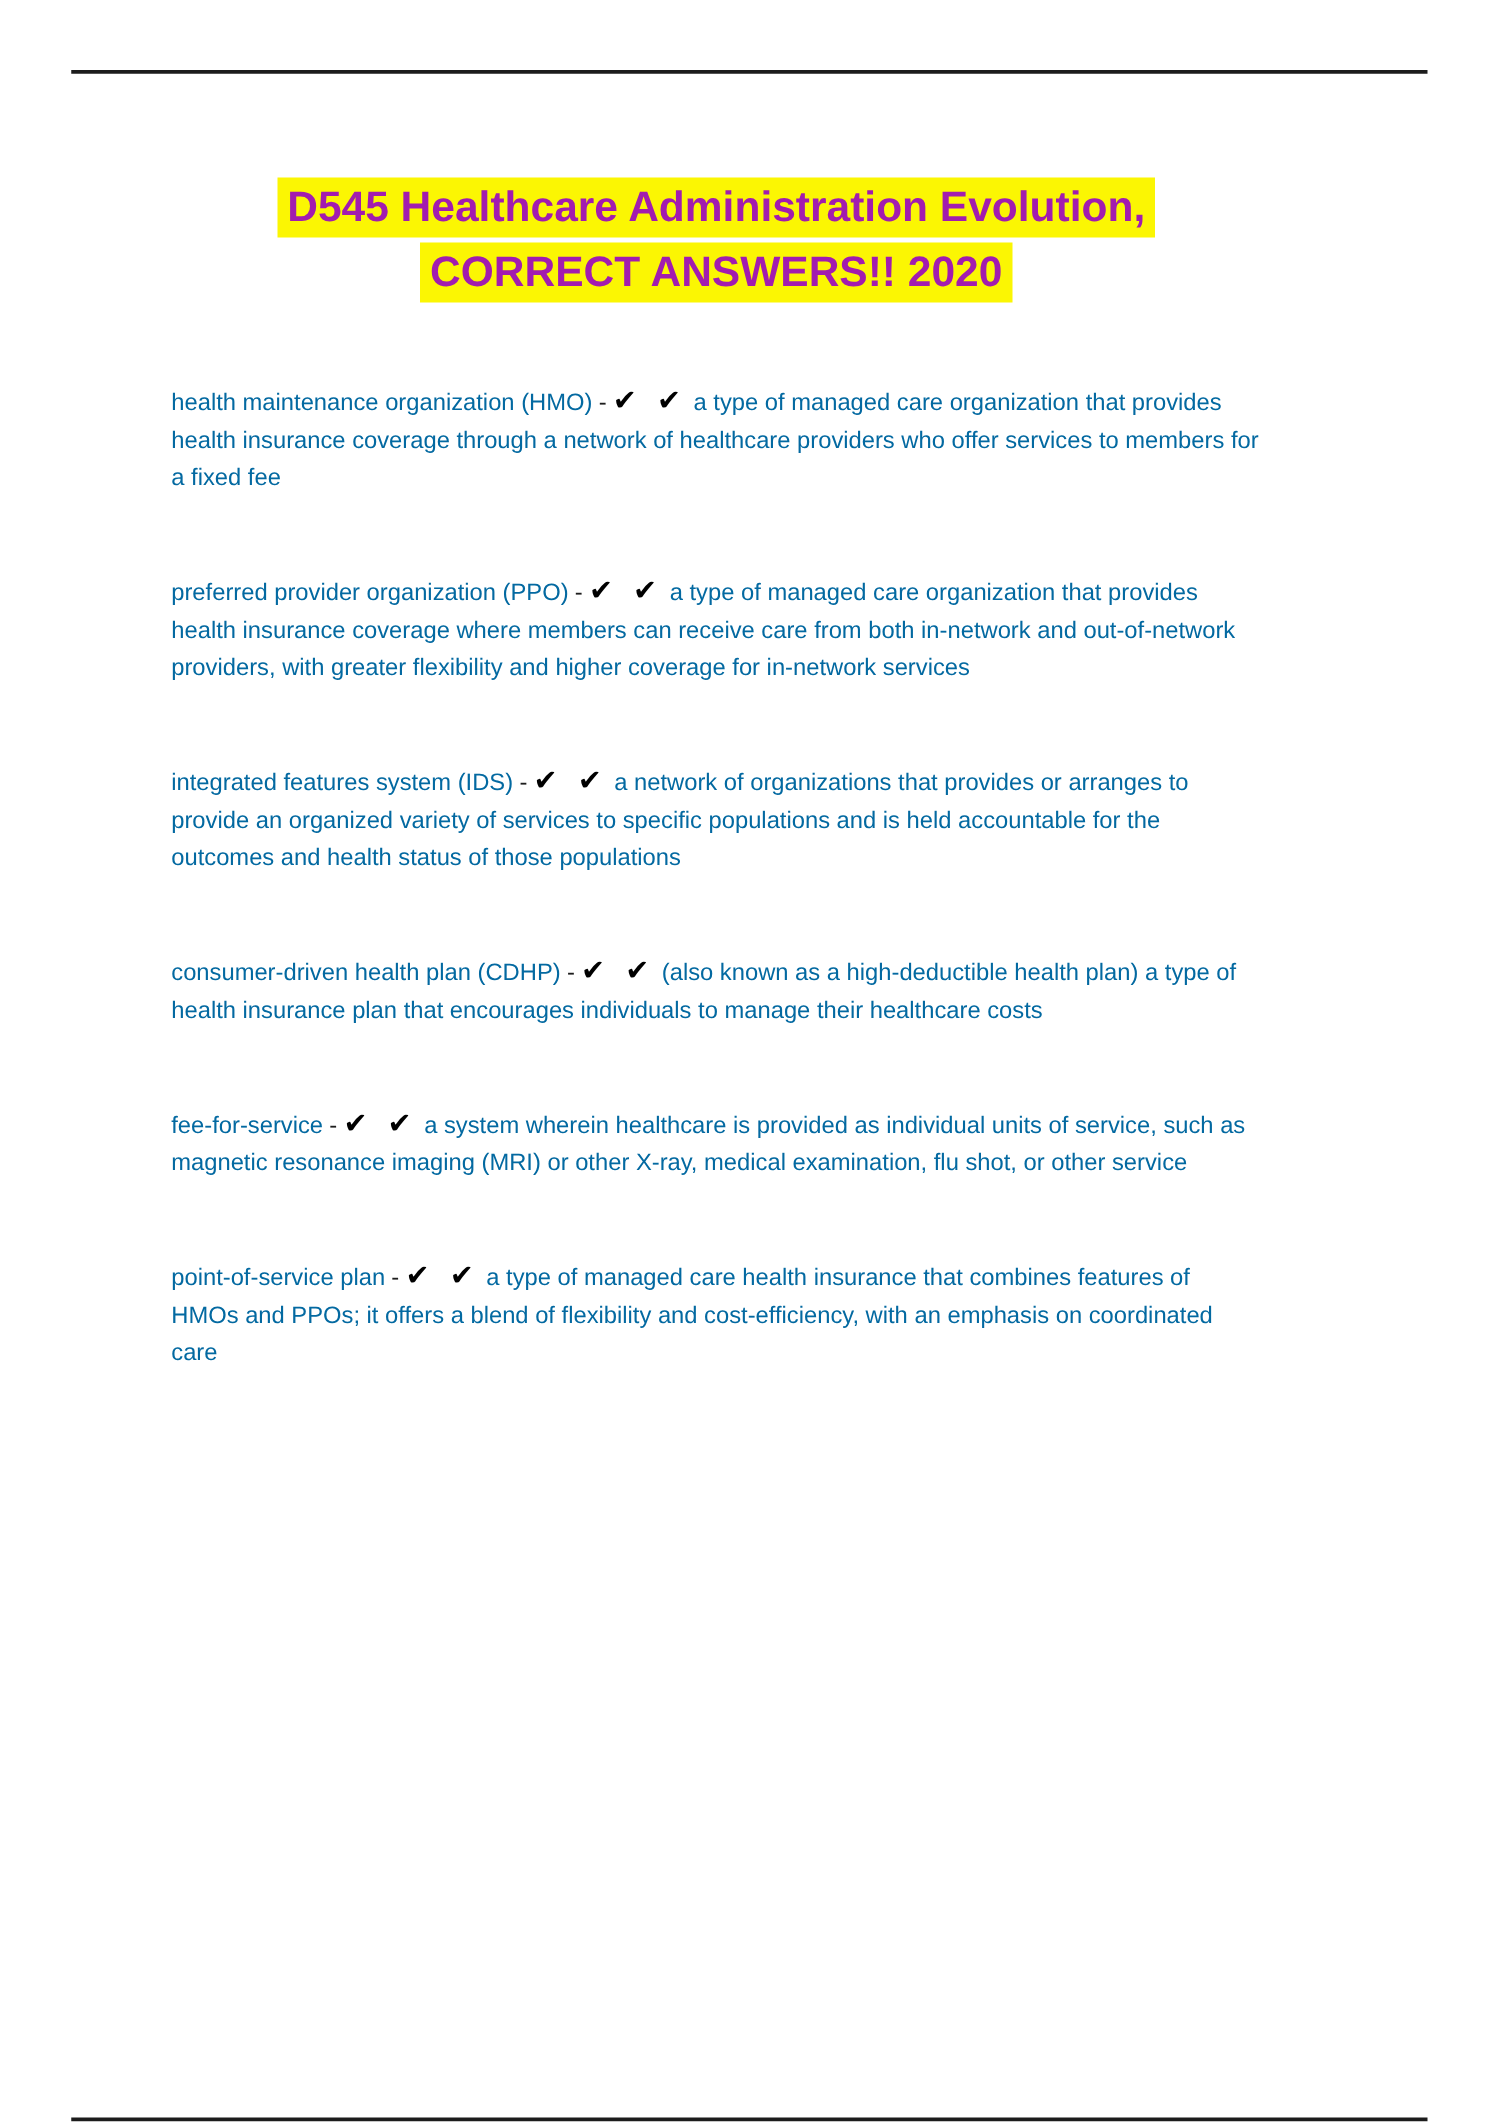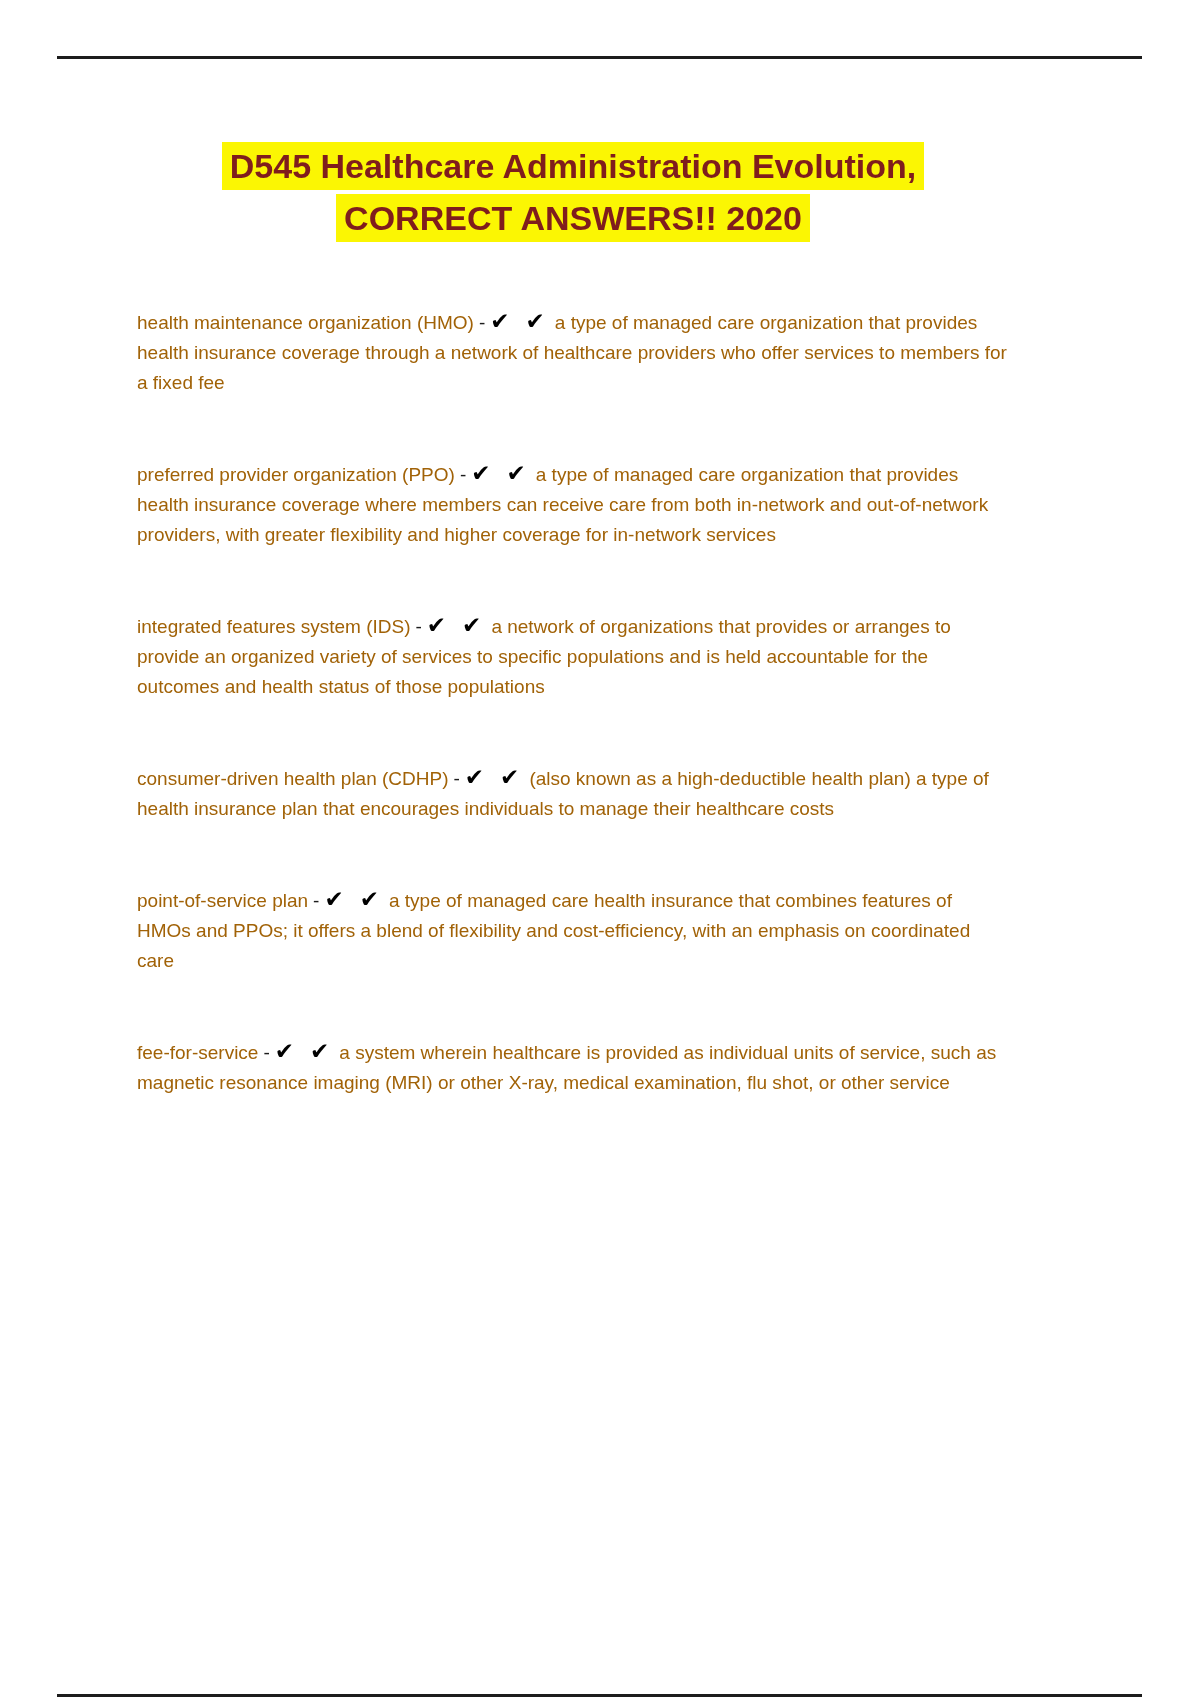--- a/index.html
+++ b/index.html
@@ -33,37 +33,37 @@
   }
 
   .title-block {
     text-align: center;
     margin: 0 0 64px 0;
   }
   .title-line {
     font-size: 34px;
     font-weight: bold;
     line-height: 52px;
-    color: #7f1d1d;
+    color: #a21caf;
     letter-spacing: 0px;
     white-space: nowrap;
   }
   .hl {
     background: #fbf603;
     padding: 5px 8px;
   }
 
   .entry {
     font-size: 19px;
     line-height: 30px;
     color: #1d1d1d;
     margin: 0 0 62px 0;
   }
   .term, .definition {
-    color: #a16207;
+    color: #0369a1;
   }
   .sep {
     margin: 0 5px;
   }
   .checks {
     font-family: "DejaVu Sans", sans-serif;
     font-weight: bold;
     font-size: 23px;
     line-height: 1;
     color: #000000;
@@ -87,21 +87,21 @@
 
     <p class="entry"><span class="term">health maintenance organization (HMO)</span><span class="sep">-</span><span class="checks">✔ ✔</span><span class="definition">a type of managed care organization that provides health insurance coverage through a network of healthcare providers who offer services to members for a fixed fee</span></p>
 
     <p class="entry"><span class="term">preferred provider organization (PPO)</span><span class="sep">-</span><span class="checks">✔ ✔</span><span class="definition">a type of managed care organization that provides health insurance coverage where members can receive care from both in-network and out-of-network providers, with greater flexibility and higher coverage for in-network services</span></p>
 
     <p class="entry"><span class="term">integrated features system (IDS)</span><span class="sep">-</span><span class="checks">✔ ✔</span><span class="definition">a network of organizations that provides or arranges to provide an organized variety of services to specific populations and is held accountable for the outcomes and health status of those populations</span></p>
 
 
     <p class="entry"><span class="term">consumer-driven health plan (CDHP)</span><span class="sep">-</span><span class="checks">✔ ✔</span><span class="definition">(also known as a high-deductible health plan) a type of health insurance plan that encourages individuals to manage their healthcare costs</span></p>
 
+    <p class="entry"><span class="term">fee-for-service</span><span class="sep">-</span><span class="checks">✔ ✔</span><span class="definition">a system wherein healthcare is provided as individual units of service, such as magnetic resonance imaging (MRI) or other X-ray, medical examination, flu shot, or other service</span></p>
+
     <p class="entry"><span class="term">point-of-service plan</span><span class="sep">-</span><span class="checks">✔ ✔</span><span class="definition">a type of managed care health insurance that combines features of HMOs and PPOs; it offers a blend of flexibility and cost-efficiency, with an emphasis on coordinated care</span></p>
-
-    <p class="entry"><span class="term">fee-for-service</span><span class="sep">-</span><span class="checks">✔ ✔</span><span class="definition">a system wherein healthcare is provided as individual units of service, such as magnetic resonance imaging (MRI) or other X-ray, medical examination, flu shot, or other service</span></p>
 
   </div>
 
   <div class="rule rule-bottom"></div>
 
 </div>
 
 </body></html>

